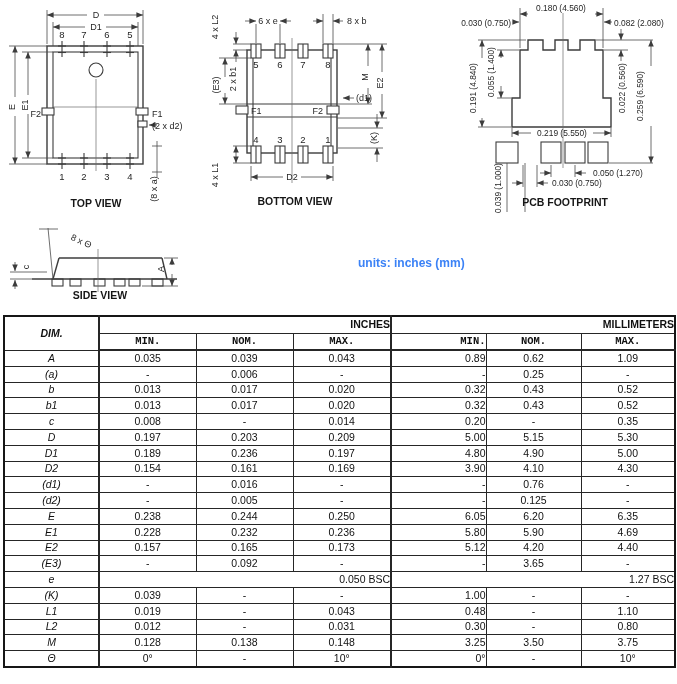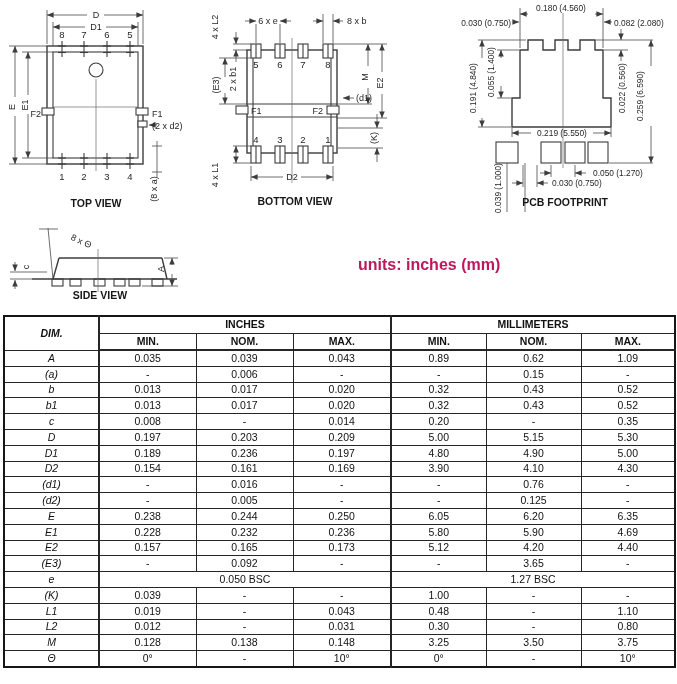--- a/index.html
+++ b/index.html
@@ -9,32 +9,32 @@
   svg text { fill:#262626; font-family:"Liberation Sans", sans-serif; font-size:9px; }
   svg .pn  { font-size:9.5px; }
   svg .dm  { font-size:8.4px; }
   svg .ttl { font-size:10.5px; font-weight:bold; fill:#161616; }
   .ol  { stroke:#3c3c3c; stroke-width:1.4; fill:none; }
   .ol2 { stroke:#3c3c3c; stroke-width:1.1; fill:none; }
   .padw{ stroke:#3c3c3c; stroke-width:1.1; fill:#fff; }
   .dl  { stroke:#4a4a4a; stroke-width:0.8; fill:none; }
   .cl  { stroke:#6a6a6a; stroke-width:0.7; fill:none; }
   .units { position:absolute; left:358px; top:256px; width:180px;
-           font-weight:bold; font-size:16px; color:#be185d; }
+           font-weight:bold; font-size:12px; color:#3b82f6; }
   .dimtable { position:absolute; left:3px; top:315px; width:671px;
               border-collapse:collapse; table-layout:fixed;
               border:2.5px solid #161616; }
   .dimtable th, .dimtable td {
       border:1.5px solid #262626; text-align:center; vertical-align:middle;
       padding:0; font-size:10.5px; color:#101010; height:14.8px; line-height:1.05;
       overflow:hidden; white-space:nowrap; }
   .dimtable thead th { font-weight:bold; height:15.5px; }
   .dimtable .dimcol { border-right-width:2px;font-style:italic; }
-  .dimtable .thickL { border-left-width:2px; }
-  .dimtable tr.sub th { border-bottom-width:2px; }
+  .dimtable .thickL { border-left-width:2px;text-align:right; }
+  .dimtable tr.sub th { border-bottom-width:2px;font-family:Liberation Mono, monospace; }
 </style>
 </head>
 <body>
 
 <div class="page">
 
   <svg width="0" height="0">
     <defs>
       <marker id="ah" markerUnits="userSpaceOnUse" markerWidth="8" markerHeight="7" refX="6.6" refY="2.75" orient="auto-start-reverse">
         <path d="M0,0 L6.6,2.75 L0,5.5 Z" fill="#3c3c3c"></path>
@@ -338,21 +338,21 @@
           <td class="thickL">0.89</td>
           <td>0.62</td>
           <td>1.09</td>
         </tr>
         <tr>
           <td class="dimcol">(a)</td>
           <td>-</td>
           <td>0.006</td>
           <td>-</td>
           <td class="thickL">-</td>
-          <td>0.15</td>
+          <td>0.25</td>
           <td>-</td>
         </tr>
         <tr>
           <td class="dimcol">b</td>
           <td>0.013</td>
           <td>0.017</td>
           <td>0.020</td>
           <td class="thickL">0.32</td>
           <td>0.43</td>
           <td>0.52</td>

